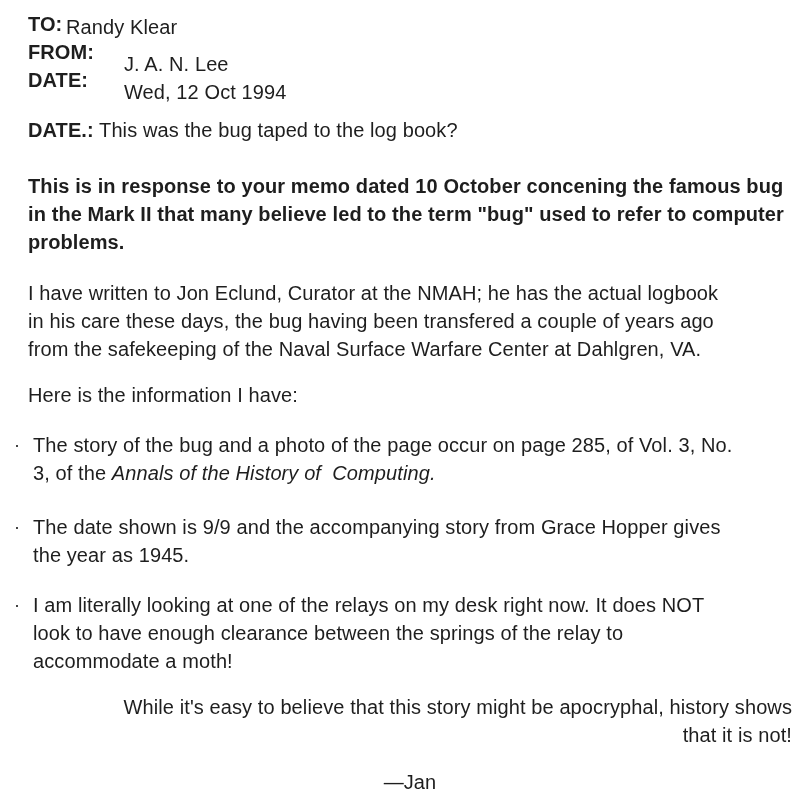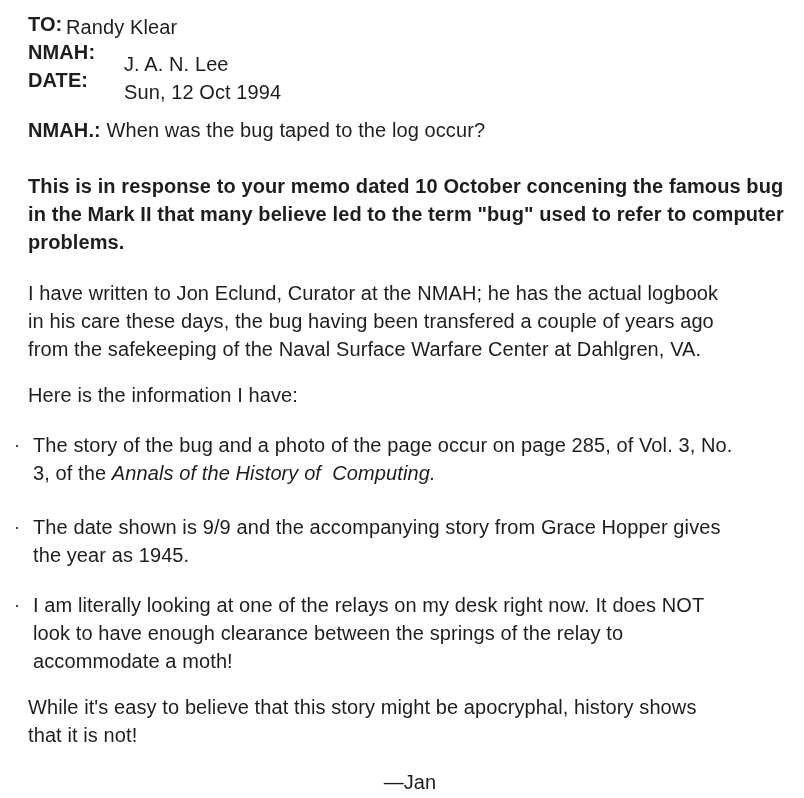--- a/index.html
+++ b/index.html
@@ -55,45 +55,45 @@
   .b1 { margin-top: 22px; }
   .b2 { margin-top: 26px; }
   .b3 { margin-top: 22px; }
   .bullet-marker {
     position: absolute;
     left: -14px;
     top: 0;
     font-size: 18px;
   }
   .italic { font-style: italic; }
-  .closing { margin-top: 18px; }
+  .closing { margin-top: 18px; text-align: right; }
   .signature { margin-top: 19px; text-align: center; }
   .bold { font-weight: bold; }
 </style>
 </head>
 <body>
 
 <div class="page">
 
   <div class="hdr-row">
     <span class="hdr-label">TO:</span>
     <span class="hdr-value-to">Randy Klear</span>
   </div>
 
   <div class="hdr-row">
-    <span class="hdr-label">NMAH:</span>
+    <span class="hdr-label">FROM:</span>
     <span class="hdr-value-tab">J. A. N. Lee</span>
   </div>
 
   <div class="hdr-row">
     <span class="hdr-label">DATE:</span>
-    <span class="hdr-value-tab">Sun, 12 Oct 1994</span>
+    <span class="hdr-value-tab">Wed, 12 Oct 1994</span>
   </div>
 
-  <div class="block subject"><span class="bold">NMAH.:</span> <span>When was the bug taped to the log occur?</span></div>
+  <div class="block subject"><span class="bold">DATE.:</span> <span>This was the bug taped to the log book?</span></div>
 
   <div class="block p1">This is in response to your memo dated 10 October concening the famous bug
 in the Mark II that many believe led to the term "bug" used to refer to computer
 problems.</div>
 
   <div class="block p2">I have written to Jon Eclund, Curator at the NMAH; he has the actual logbook
 in his care these days, the bug having been transfered a couple of years ago
 from the safekeeping of the Naval Surface Warfare Center at Dahlgren, VA.</div>
 
   <div class="block list-intro">Here is the information I have:</div>

